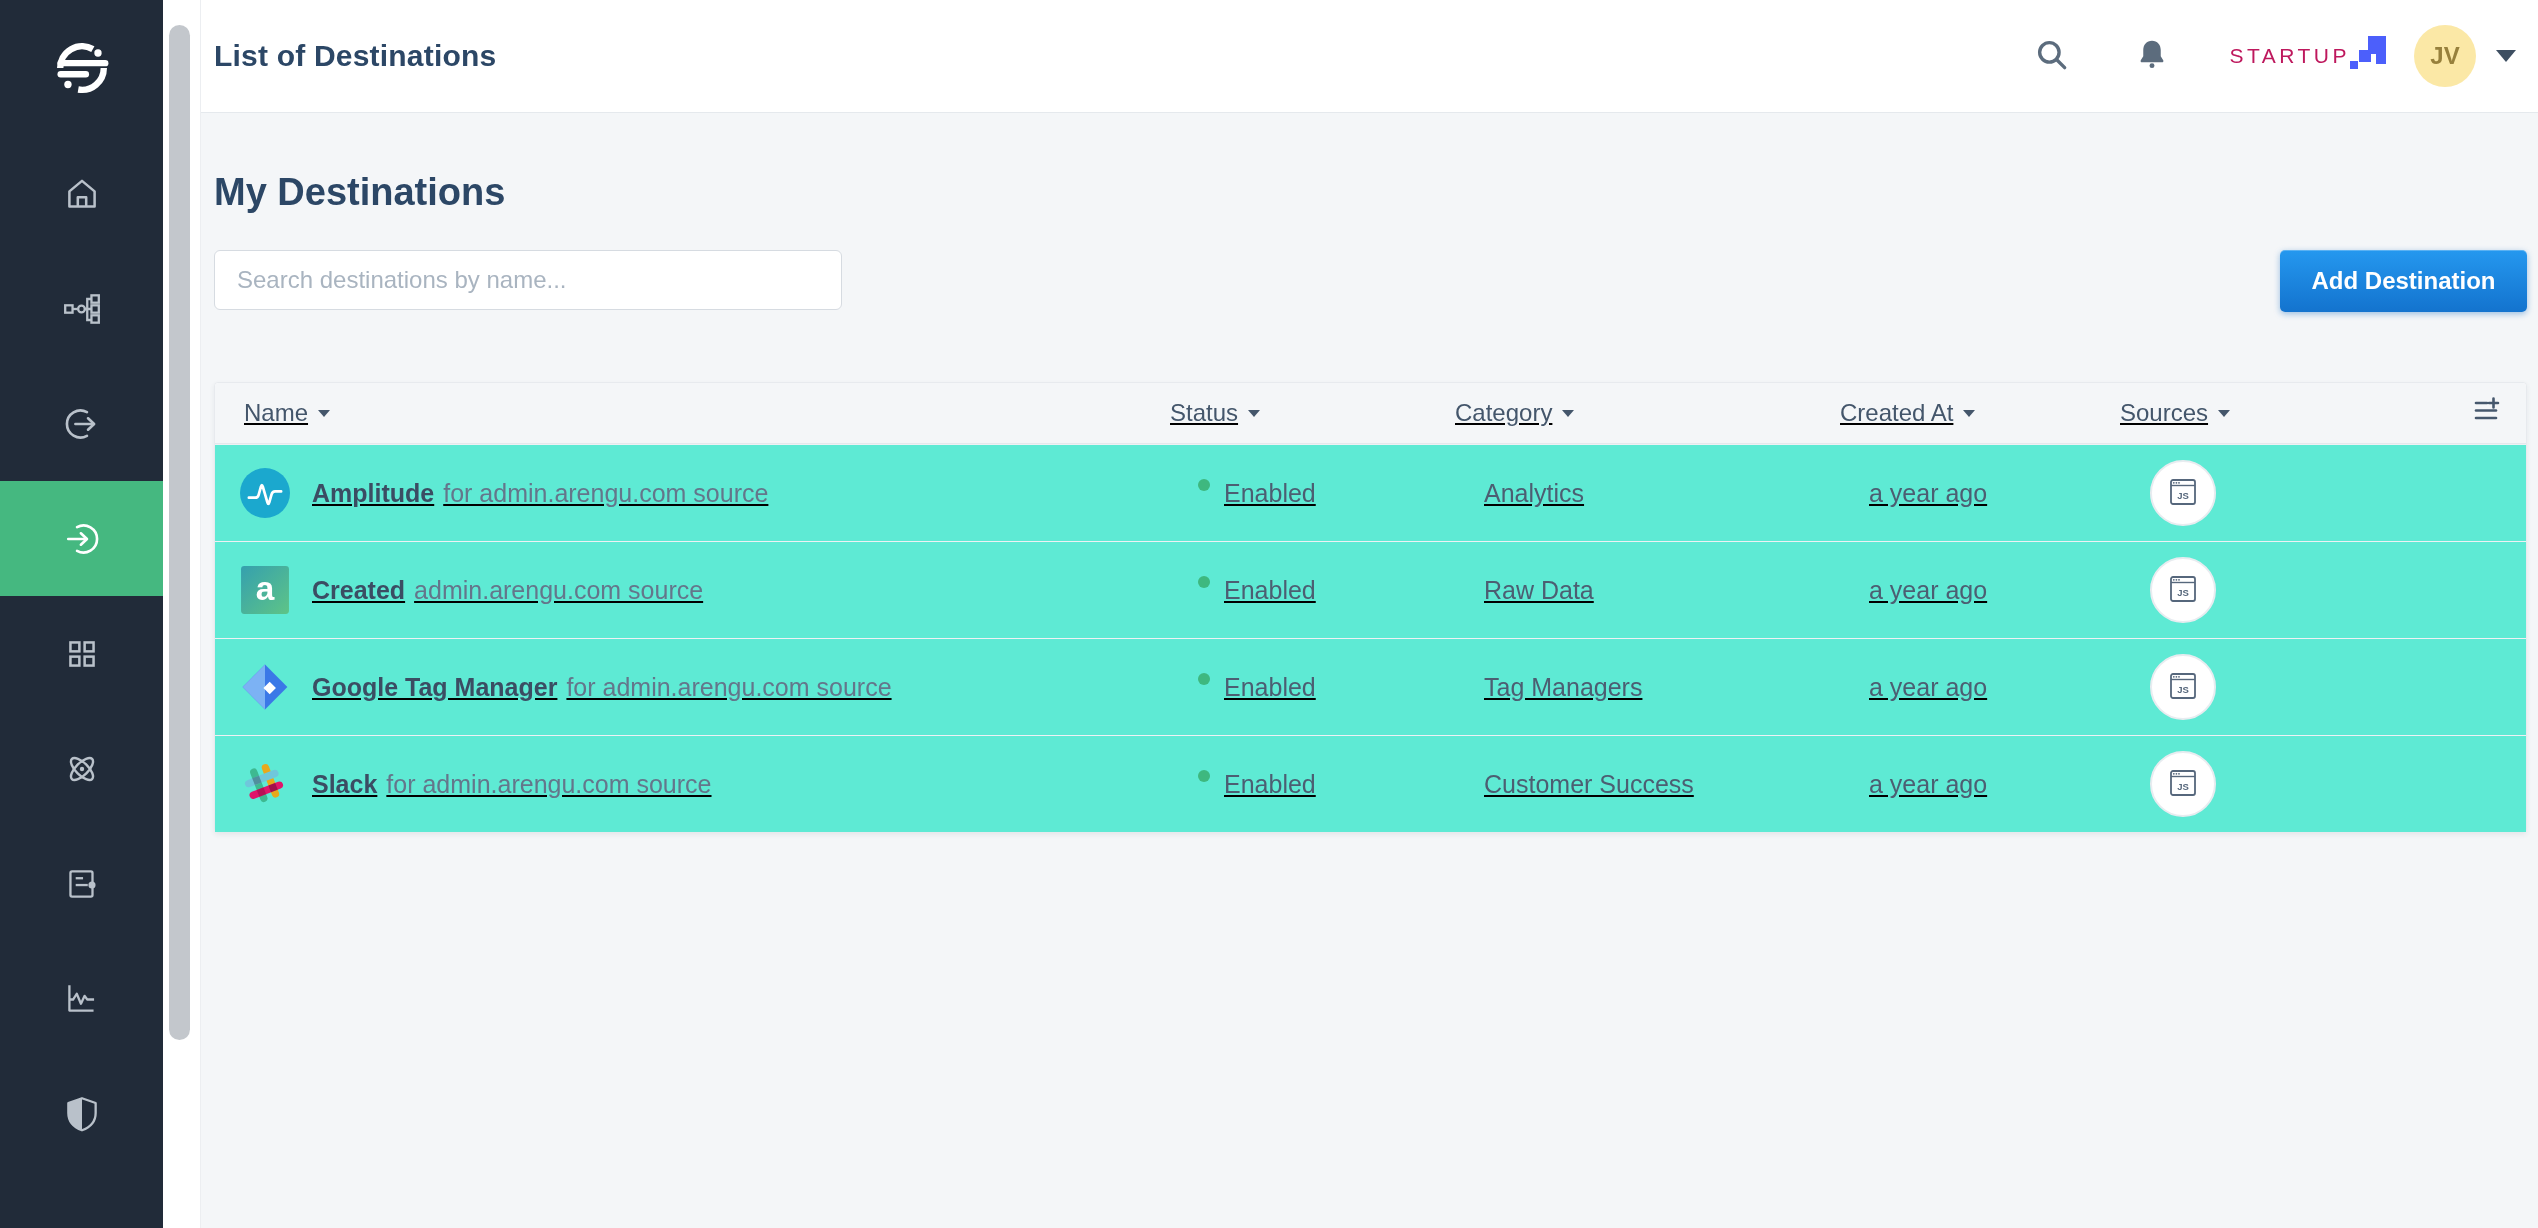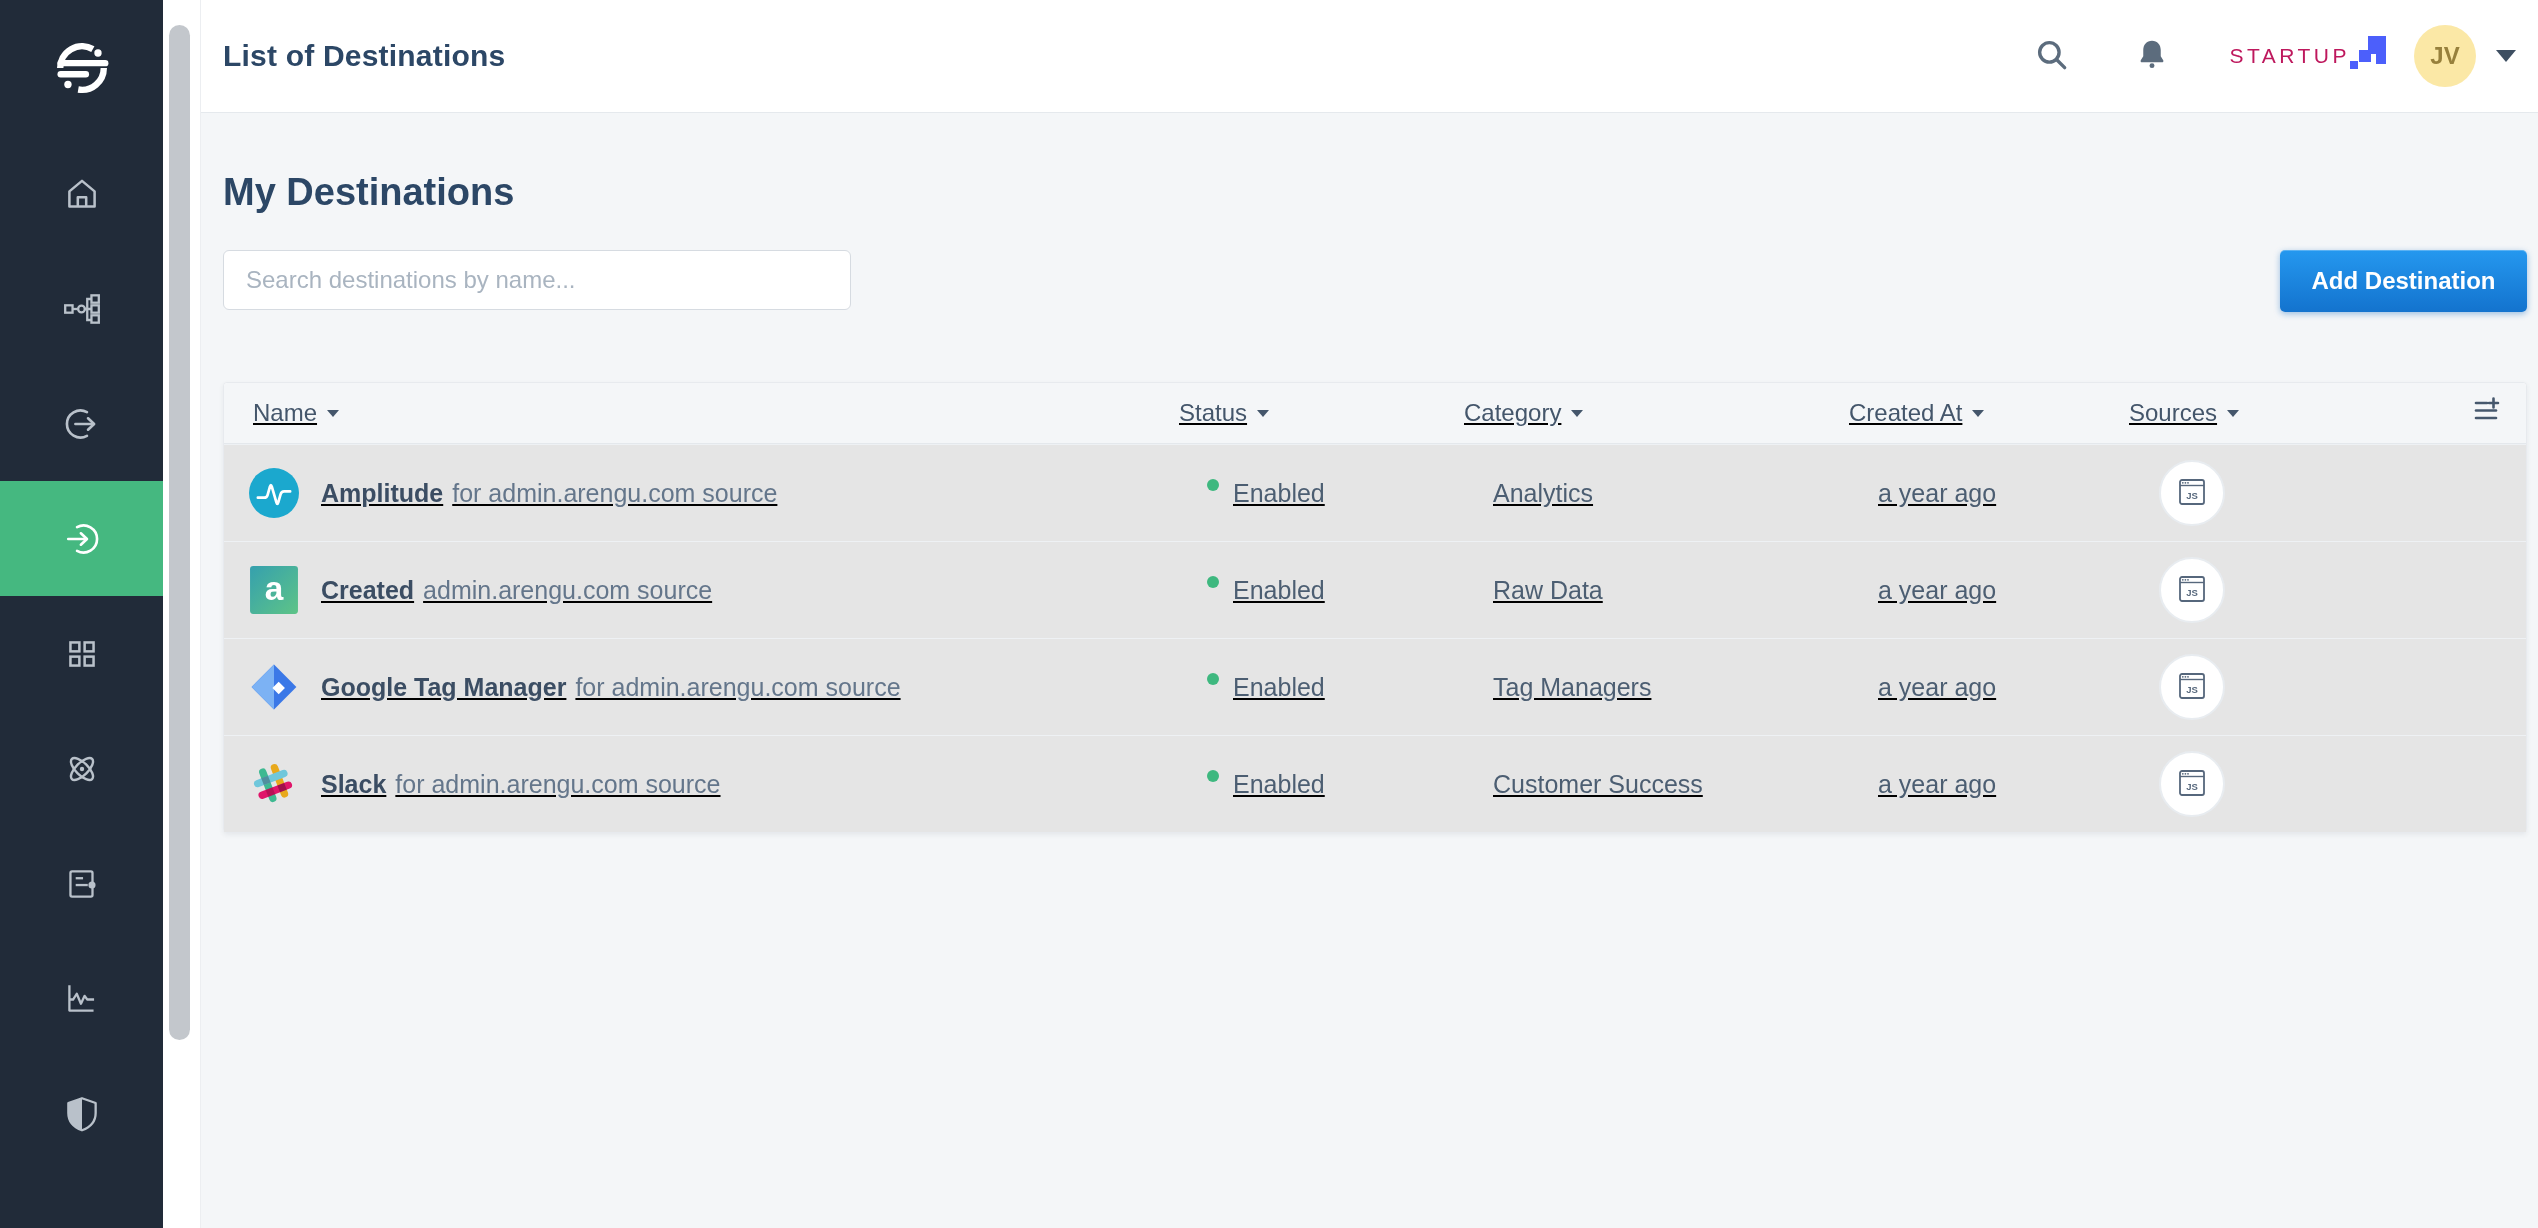--- a/index.html
+++ b/index.html
@@ -16,21 +16,21 @@
   .logo-wrap{height:136px;display:flex;align-items:center;justify-content:center;}
   .nav-item{width:163px;height:115px;display:flex;align-items:center;justify-content:center;cursor:pointer;}
   .nav-item.active{background:#45B880;}
   .nav-item svg{display:block;}
 
   
   .gutter{position:absolute;left:163px;top:0;width:37px;height:1228px;background:#FFFFFF;z-index:2;border-right:1px solid #ECEEF1;}
   .thumb{position:absolute;left:6px;top:25px;width:21px;height:1015px;background:#C3C7CC;border-radius:11px;}
 
   
-  .main{position:absolute;left:198px;top:0;right:0;height:1228px;}
+  .main{position:absolute;left:189px;top:0;right:0;height:1228px;}
   .topbar{height:112px;background:#FFFFFF;border-bottom:1px solid #E5E9ED;display:flex;align-items:center;}
   .page-title{margin:0 0 0 25px;font-size:30px;font-weight:bold;color:#2C4766;letter-spacing:.2px;}
   .topbar-right{margin-left:auto;display:flex;align-items:center;padding-right:22px;}
   .icon-btn{background:none;border:none;padding:0;cursor:pointer;display:flex;align-items:center;}
   .icon-search{margin-right:62px;}
   .icon-bell{margin-right:58px;}
   .workspace{display:flex;align-items:center;cursor:pointer;}
   .ws-label{font-size:21px;letter-spacing:3.5px;color:#be185d;}
   .ws-logo{margin-right:28px;}
   .avatar{width:62px;height:62px;border-radius:50%;background:#FBE8A6;display:flex;align-items:center;justify-content:center;
@@ -50,21 +50,21 @@
 
   
   .card{margin-top:70px;background:#fff;border:1px solid #E7EAEE;border-radius:4px;
         box-shadow:0 2px 5px rgba(40,55,70,.07);text-decoration:underline;}
   .grid-row{display:grid;grid-template-columns:955px 285px 385px 280px 320px 1fr;align-items:center;}
   .thead{height:60px;background:#F4F6F8;border-bottom:1px solid #E4E8EC;border-radius:4px 4px 0 0;}
   .th{display:flex;align-items:center;font-size:24px;color:#44566B;cursor:pointer;}
   .th .sort-caret{margin-left:10px;width:0;height:0;border-left:6px solid transparent;border-right:6px solid transparent;border-top:7px solid #44566B;}
   .th-name{padding-left:29px;}
   .th-menu{justify-content:flex-end;padding-right:24px;}
-  .trow{height:96px;border-top:1px solid #EEF1F4;background:#e5e5e5;cursor:pointer;}
+  .trow{height:96px;border-top:1px solid #EEF1F4;background:#5eead4;cursor:pointer;}
   .trow:first-of-type{border-top:none;}
   .cell{font-size:25px;color:#4C5E72;}
   .cell-pad{padding-left:29px;}
   .name-cell{display:flex;align-items:center;padding-left:25px;}
   .dest-icon{width:50px;height:50px;margin-right:22px;flex:none;}
   .dest-name{font-weight:bold;color:#3B4D63;}
   .dest-suffix{color:#64768B;margin-left:9px;}
   .status-cell{display:flex;padding-left:28px;}
   .dot{width:12px;height:12px;border-radius:50%;background:#3EB87F;margin-right:14px;flex:none;}
   .source-cell{padding-left:30px;}

